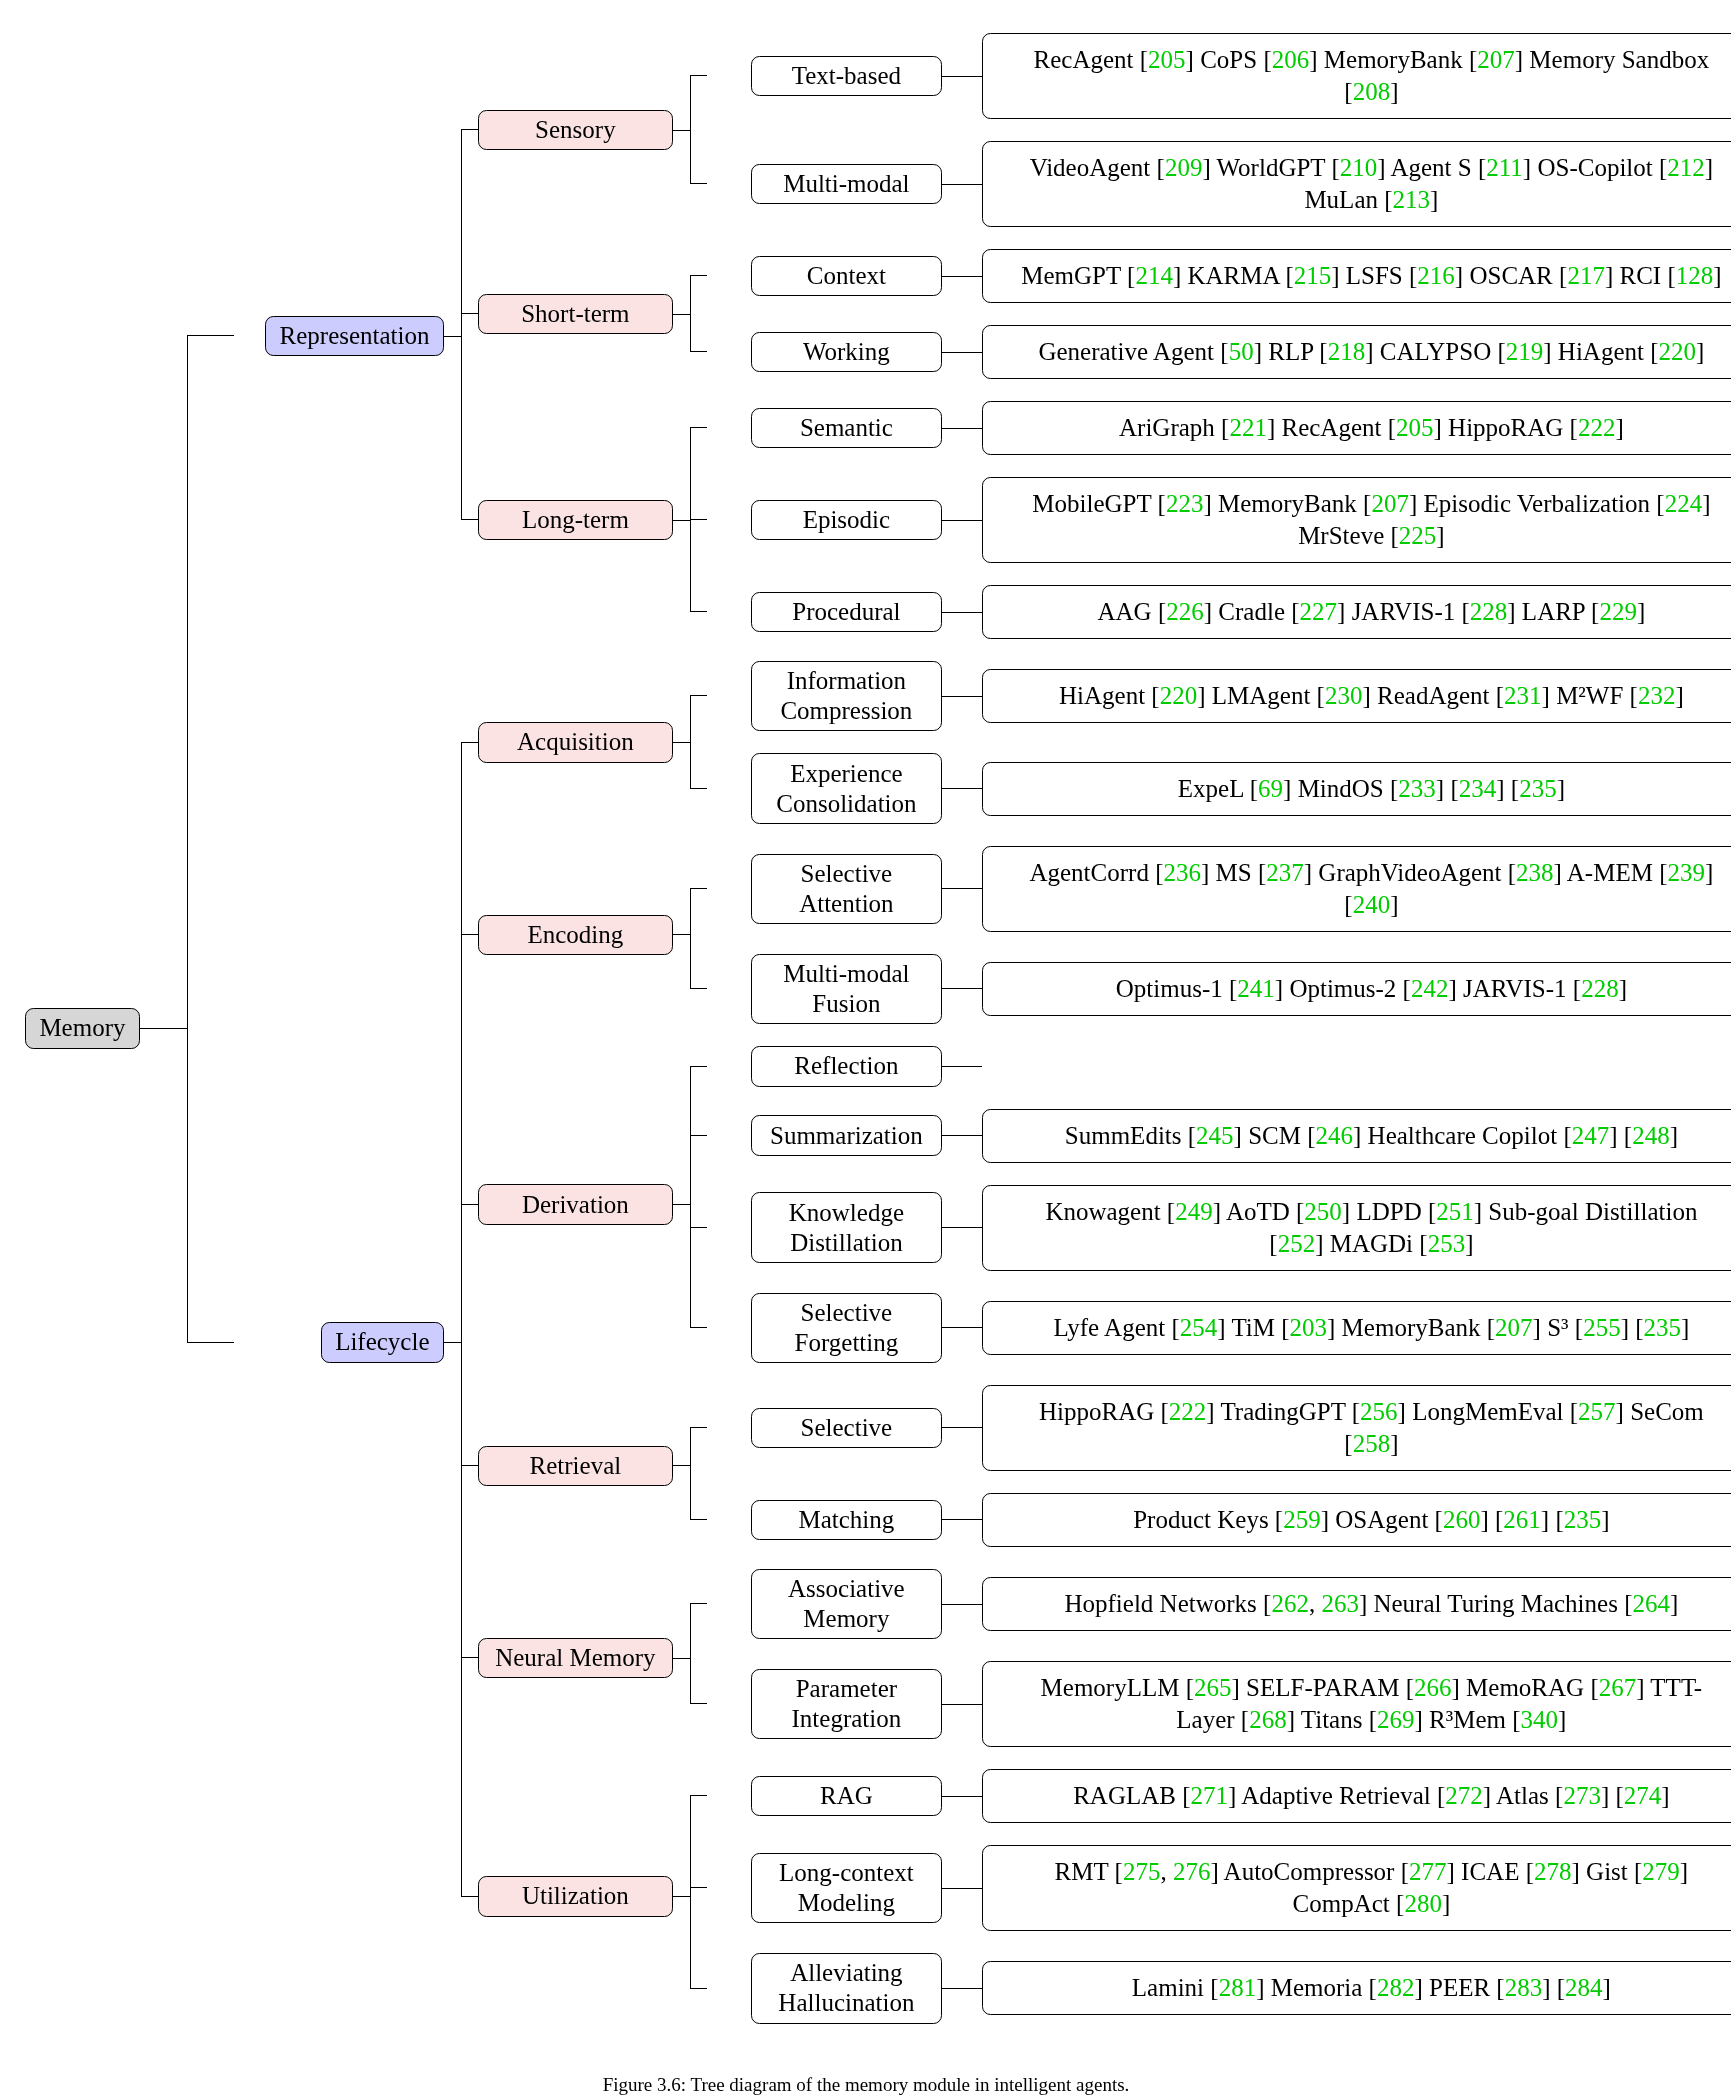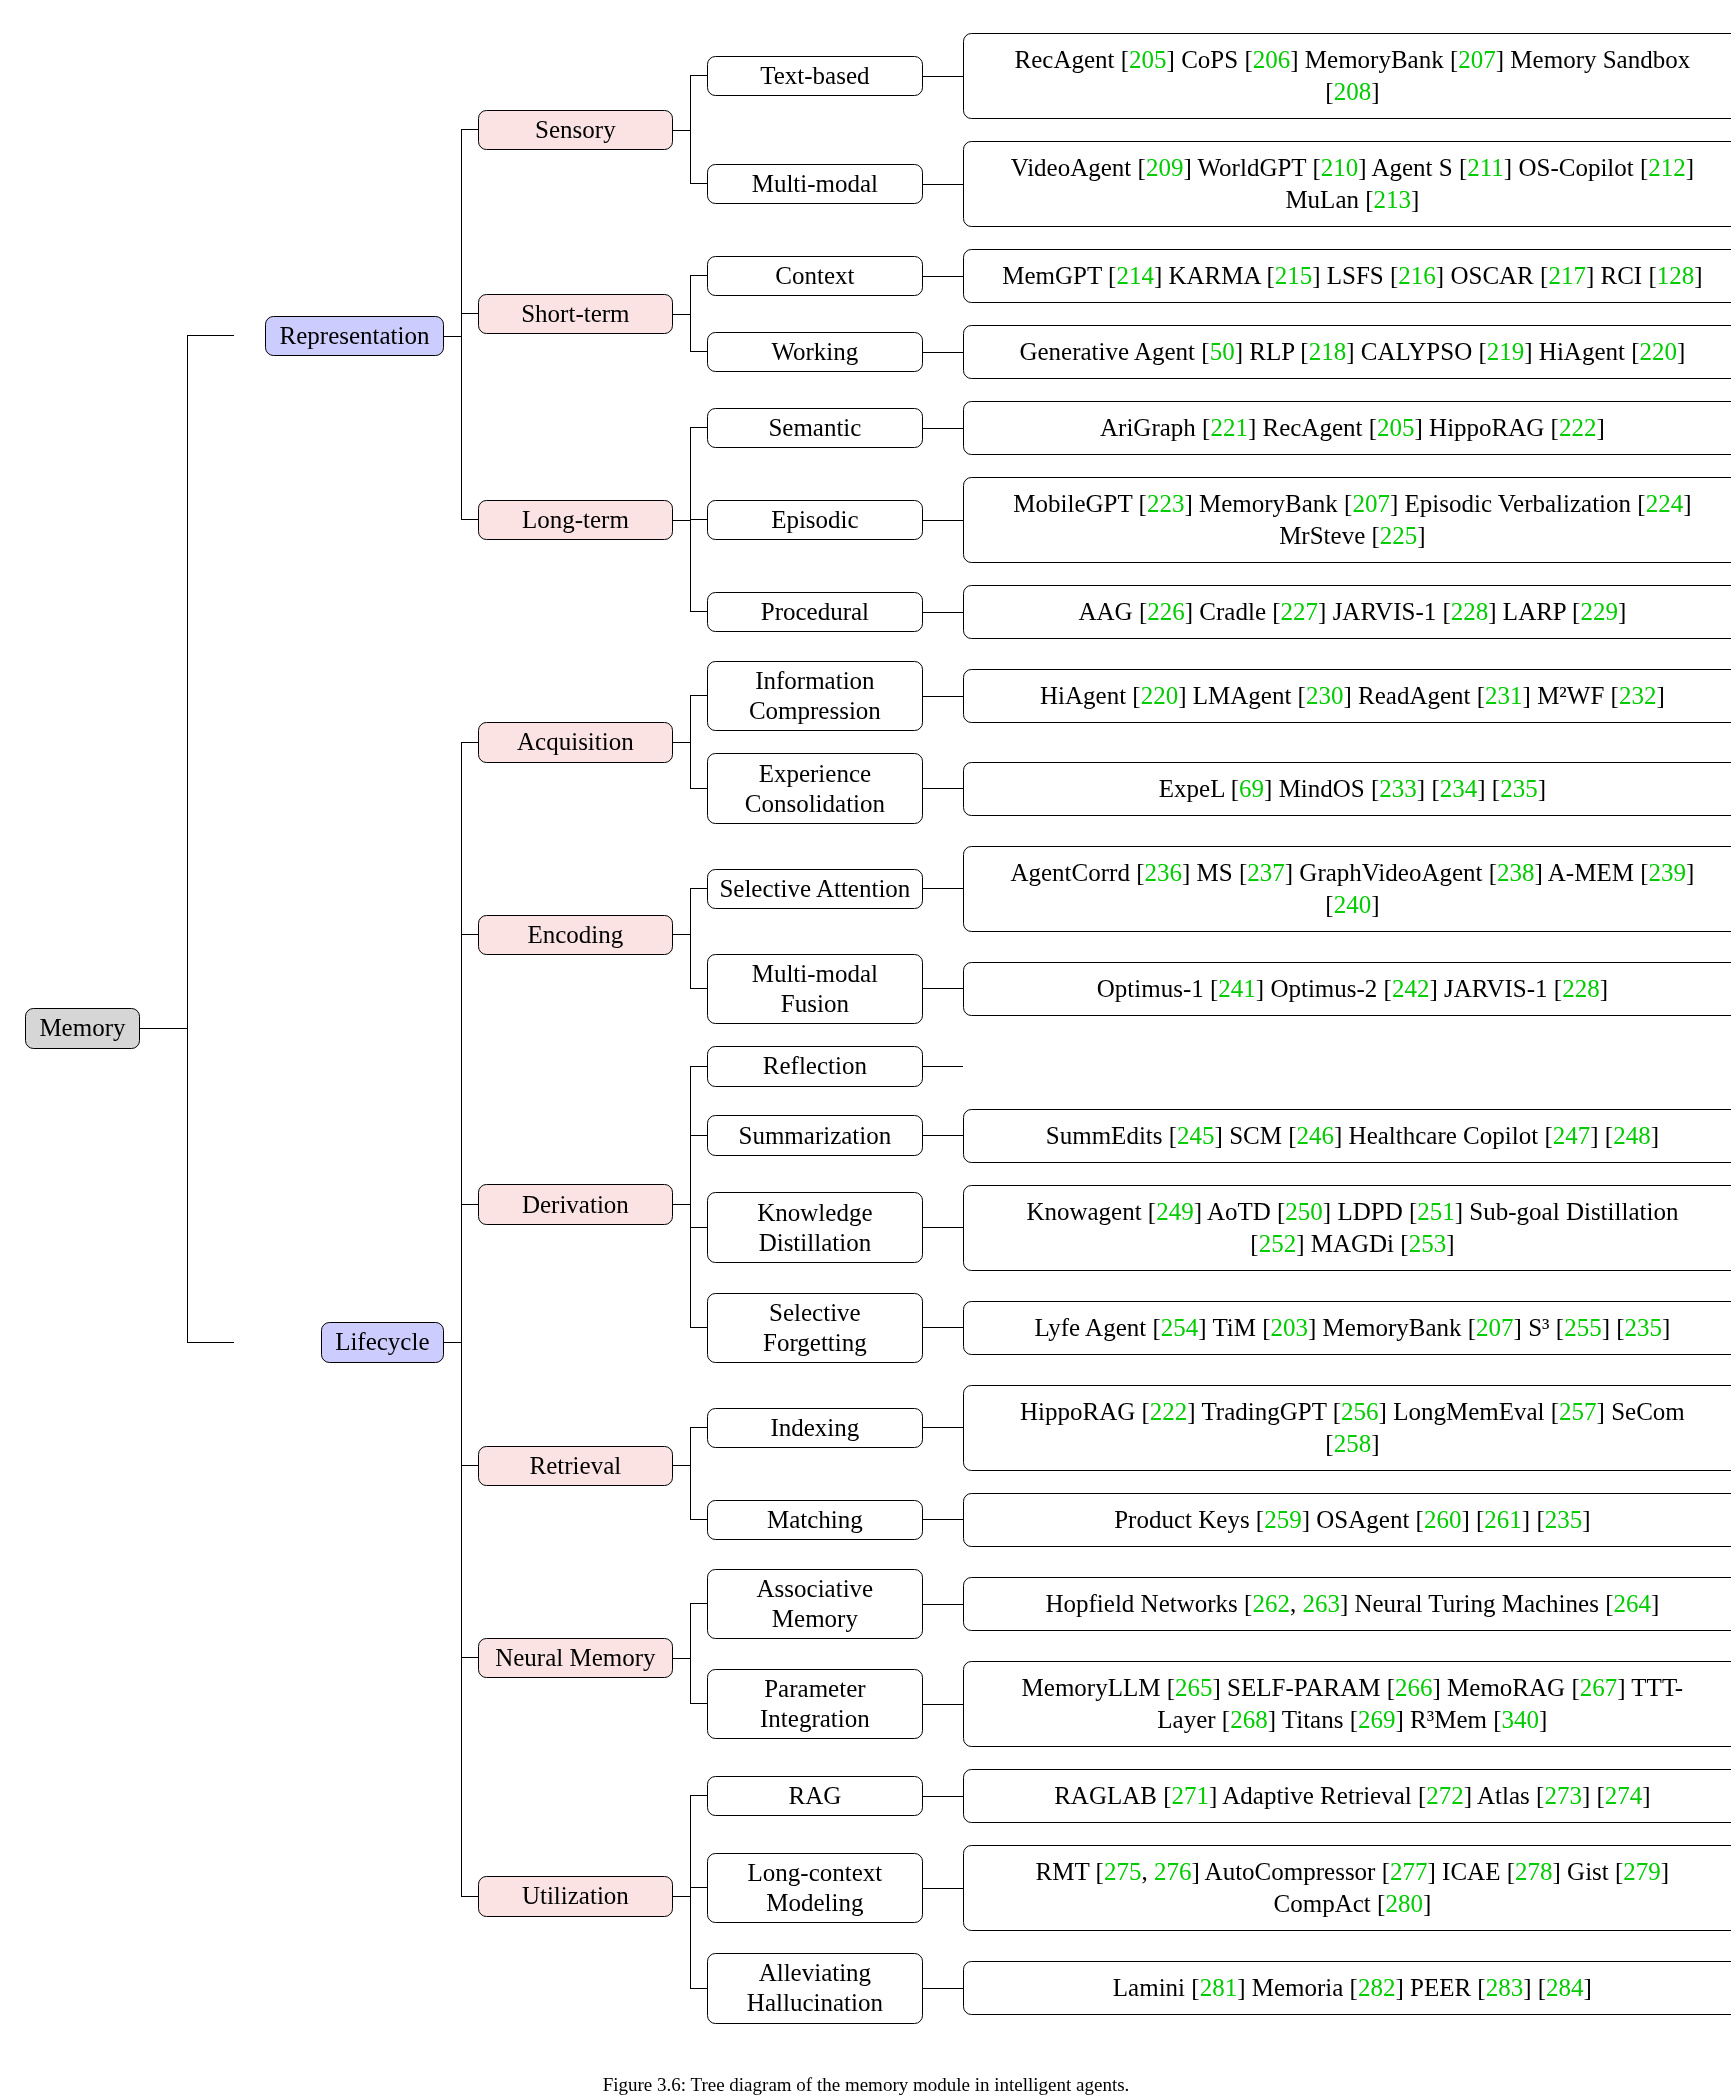--- a/index.html
+++ b/index.html
@@ -10,21 +10,21 @@
     padding: 22px 25px 34px 25px;
     font-family: "Liberation Serif", "DejaVu Serif", serif;
     font-size: 25px;
     color: #000;
   }
   .branch { display: flex; align-items: center; }
   .col { display: flex; justify-content: flex-end; flex: none; }
   .col-root { width: auto; }
   .col-l2 { width: 210px; }
   .col-l3 { width: 195px; }
-  .col-l4 { width: 216px; }
+  .col-l4 { width: 191px; margin-left: 44px; }
   .col-l3 > .node, .col-l4 > .node { width: 100%; }
 
   .node {
     border: 1.7px solid var(--border, #000);
     border-radius: 8.4px;
     background: var(--leaf-fill, #fff);
     text-align: center;
     padding: 4.2px 10px;
     line-height: 30px;
     flex: none;
@@ -306,21 +306,21 @@
           <div class="kid kid-l2">
             <div class="branch">
               <div class="col col-l3">
                 <div class="node l3">Retrieval</div>
               </div>
               <i class="hl hl-l3"></i>
               <div class="kids">
                 <div class="kid kid-l3">
                   <div class="branch">
                     <div class="col col-l4">
-                      <div class="node l4">Indexing</div>
+                      <div class="node l4">Selective</div>
                     </div>
                     <i class="hl hl-leaf"></i>
                     <div class="node leaf">HippoRAG [<span class="ref">222</span>] TradingGPT [<span class="ref">256</span>] LongMemEval [<span class="ref">257</span>] SeCom [<span class="ref">258</span>]</div>
                   </div>
                 </div>
                 <div class="kid kid-l3">
                   <div class="branch">
                     <div class="col col-l4">
                       <div class="node l4">Matching</div>
                     </div>

